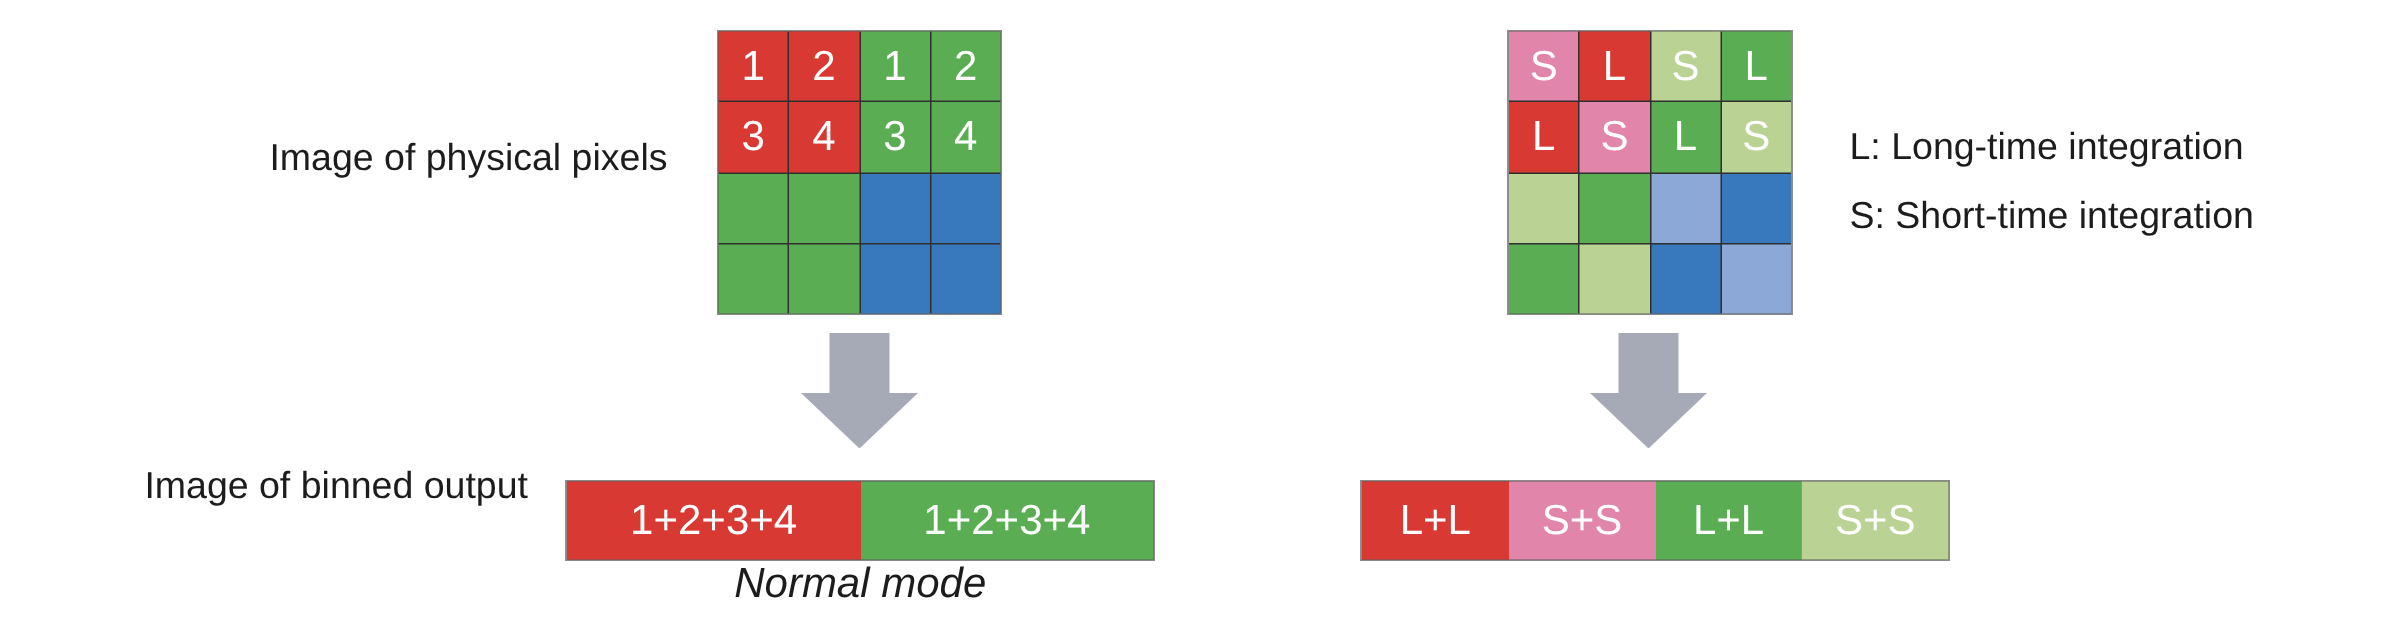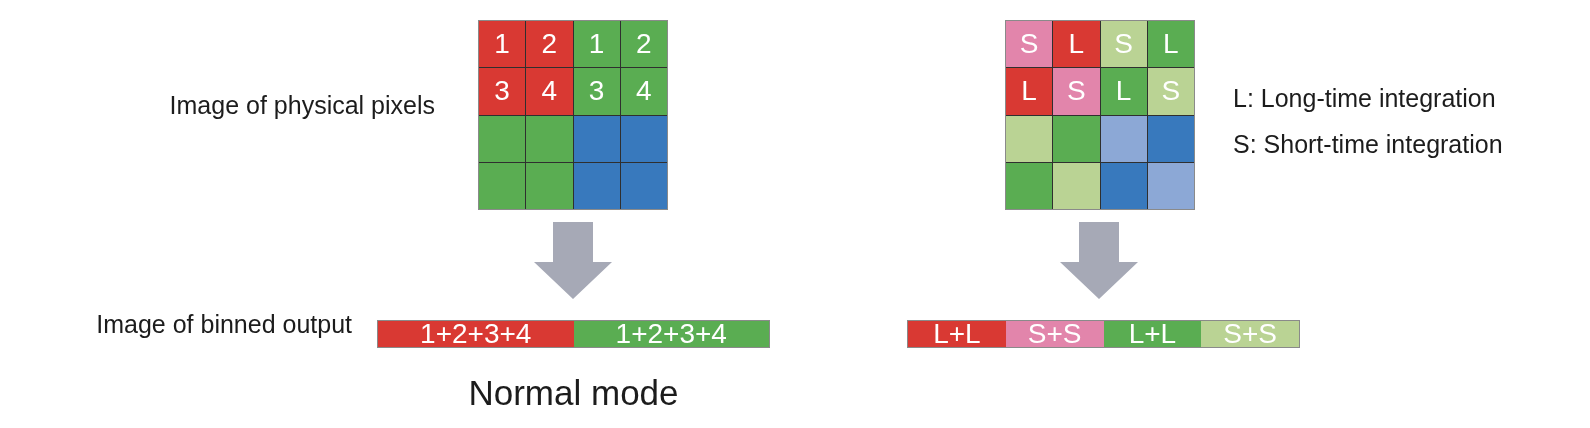--- a/index.html
+++ b/index.html
@@ -15,35 +15,35 @@
   .pixel-grid {
     position:absolute; width:190px; height:190px; box-sizing:border-box;
     display:grid; grid-template-columns:repeat(4,1fr); grid-template-rows:repeat(4,1fr);
     gap:1px; background:#2f2f2f; border:1px solid #8a8a8a;
   }
   .cell {
     display:flex; align-items:center; justify-content:center;
     color:#ffffff; font-size:28px; line-height:1;
   }
   .bar {
-    position:absolute; width:393px; height:28px; box-sizing:border-box;
+    position:absolute; width:393px; height:54px; box-sizing:border-box;
     display:flex; gap:0; background:#2f2f2f; border:1px solid #8a8a8a;
   }
   .segment {
     flex:1; display:flex; align-items:center; justify-content:center;
     color:#ffffff; font-size:28px; line-height:1;
   }
   .caption {
     position:absolute; width:393px; text-align:center;
-    color:#1c1c1c; font-size:35px; line-height:1.1; white-space:nowrap;
+    color:#1c1c1c; font-size:28px; line-height:1.1; white-space:nowrap;font-style:italic;
   }
   .arrow { position:absolute; width:78px; height:77px; }
   .arrow svg { display:block; width:100%; height:100%; }
   
-  #label-physical   { left:104px;  top:92px;  width:331px; }
+  #label-physical   { left:114px;  top:92px;  width:331px; }
   #grid-normal      { left:478px; top:20px; }
   #grid-hdr         { left:1005px; top:20px; }
   #legend-l         { left:1233px; top:85px; }
   #legend-s         { left:1233px; top:131px; }
   #arrow-normal     { left:534px;  top:222px; }
   #arrow-hdr        { left:1060px; top:222px; }
   #label-binned     { left:22px;  top:311px; width:330px; }
   #bar-normal       { left:377px; top:320px; }
   #bar-hdr          { left:907px; top:320px;justify-content:center; }
   #caption-normal   { left:377px; top:374px; }

